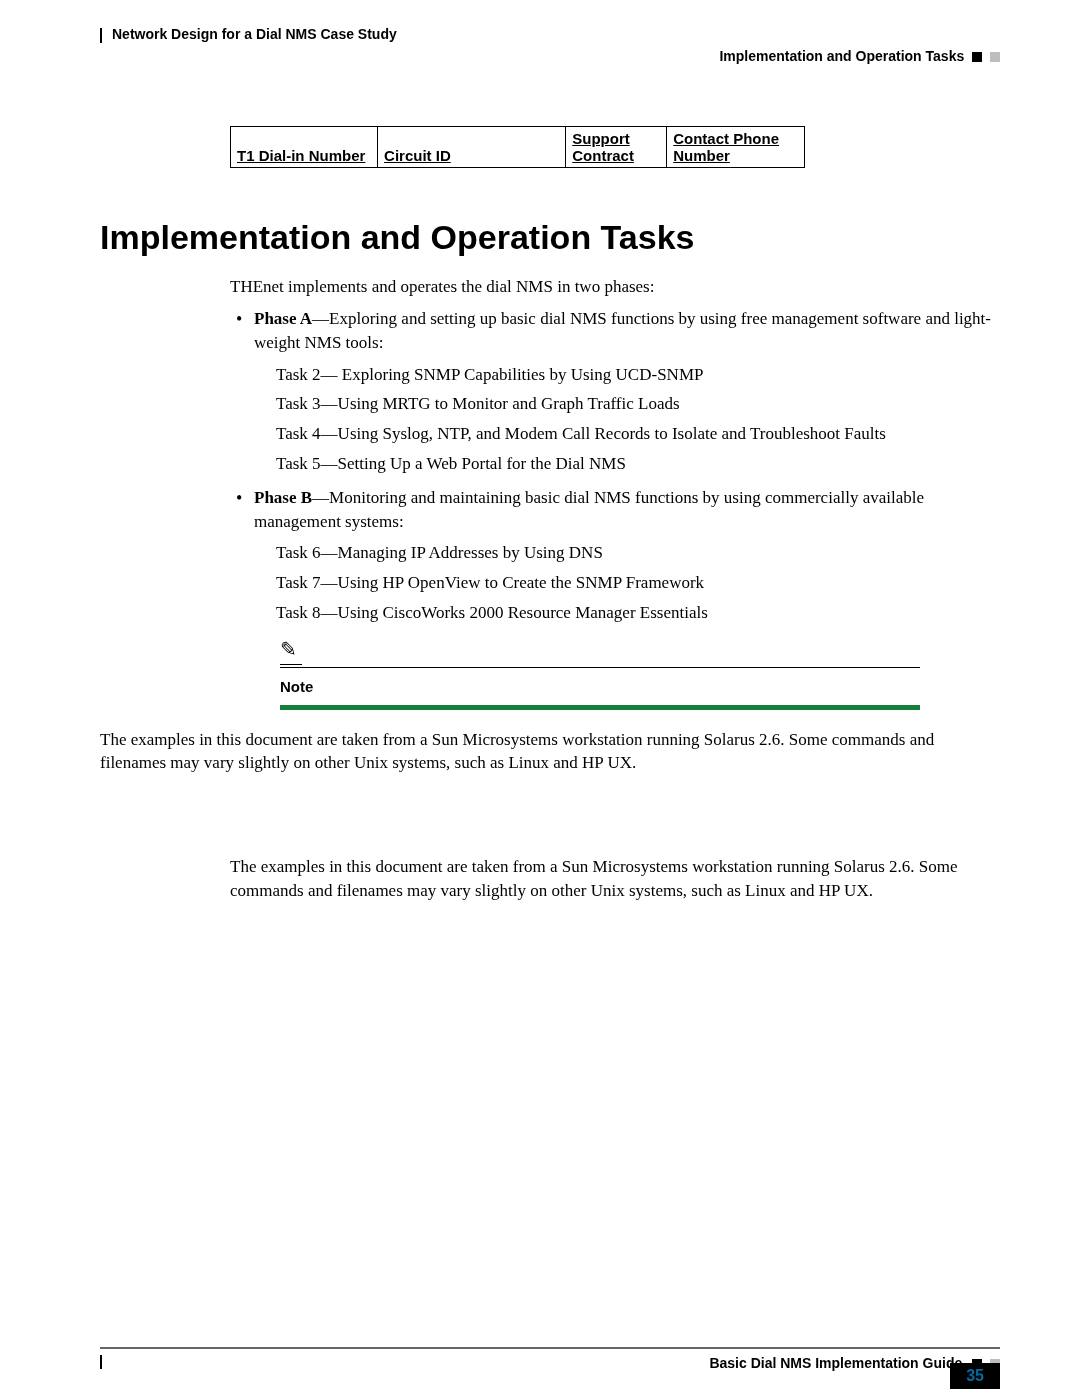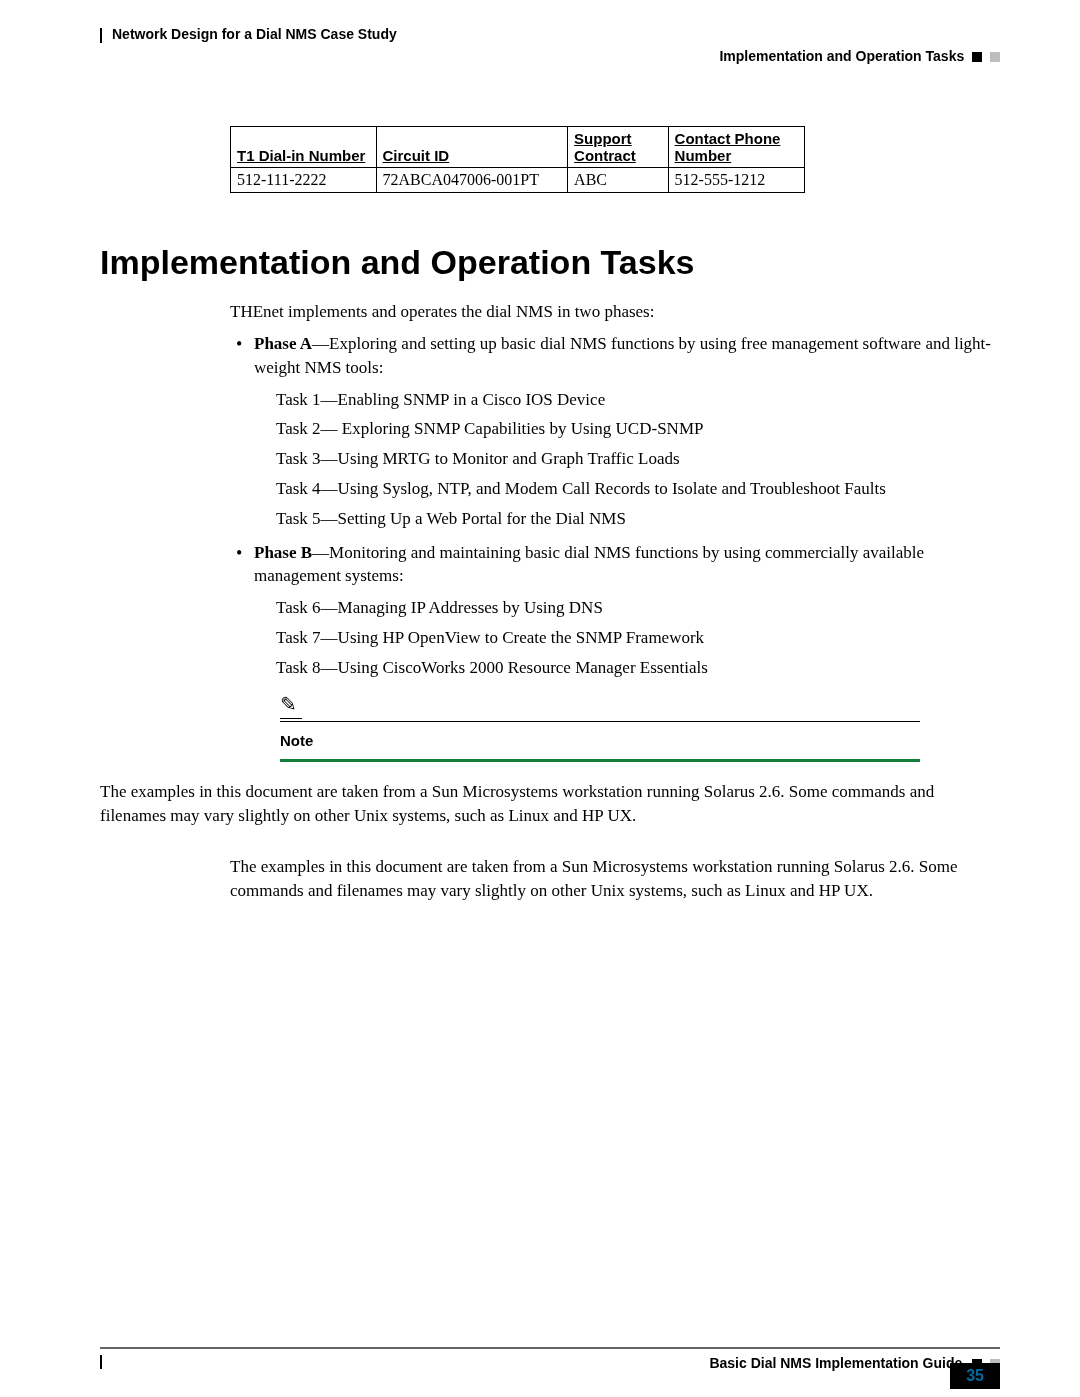--- a/index.html
+++ b/index.html
@@ -129,21 +129,21 @@
     font-size:20px;
     position:absolute;
     left:0; top:-4px;
   }
   .note-block .pencil-underline{
     display:block;
     border-bottom:1.5px solid #000;
     width:22px;
     margin-bottom:2px;
   }
-  .note-table { display:flex; border-top:1px solid #000; border-bottom:3px solid #15803d; padding:6px 0 8px 0; margin-top:2px;}
+  .note-table { display:flex; border-top:1px solid #000; border-bottom:5px solid #15803d; padding:6px 0 8px 0; margin-top:2px;}
   .note-table .note-label { font-family: Arial, Helvetica, sans-serif; font-weight:bold; font-size:15px; width:48px; flex:0 0 auto; padding-top:2px;}
   .note-table .note-text { flex:1; line-height:1.4; }
   .after-note { margin-top:18px; line-height:1.4; }
   .footer {
     position: absolute;
     bottom: 48px;
     left: 100px;
     right: 80px;
   }
   .footer-rule {
@@ -204,40 +204,33 @@
     <table>
       <thead>
         <tr>
           <th>T1 Dial-in Number</th>
           <th>Circuit ID</th>
           <th>Support Contract</th>
           <th>Contact Phone Number</th>
         </tr>
       </thead>
       <tbody>
-        <tr>
-          <td>512-111-2222</td>
-          <td>72ABCA047006-001PT</td>
-          <td>ABC</td>
-          <td>512-555-1212</td>
-        </tr>
       </tbody>
     </table>
   </div>
 
   <h1 class="section">Implementation and Operation Tasks</h1>
 
   <div class="content" style="margin-top:0;">
     <div>THEnet implements and operates the dial NMS in two phases:</div>
 
     <ul class="phases">
       <li>
         <span class="phase-label">Phase A</span><span>—Exploring and setting up basic dial NMS functions by using free management software and light-weight NMS tools:</span>
         <div class="tasks">
-          <div>Task 1—Enabling SNMP in a Cisco IOS Device</div>
           <div>Task 2— Exploring SNMP Capabilities by Using UCD-SNMP</div>
           <div>Task 3—Using MRTG to Monitor and Graph Traffic Loads</div>
           <div>Task 4—Using Syslog, NTP, and Modem Call Records to Isolate and Troubleshoot Faults</div>
           <div>Task 5—Setting Up a Web Portal for the Dial NMS</div>
         </div>
       </li>
       <li>
         <span class="phase-label">Phase B</span><span>—Monitoring and maintaining basic dial NMS functions by using commercially available management systems:</span>
         <div class="tasks">
           <div>Task 6—Managing IP Addresses by Using DNS</div>

